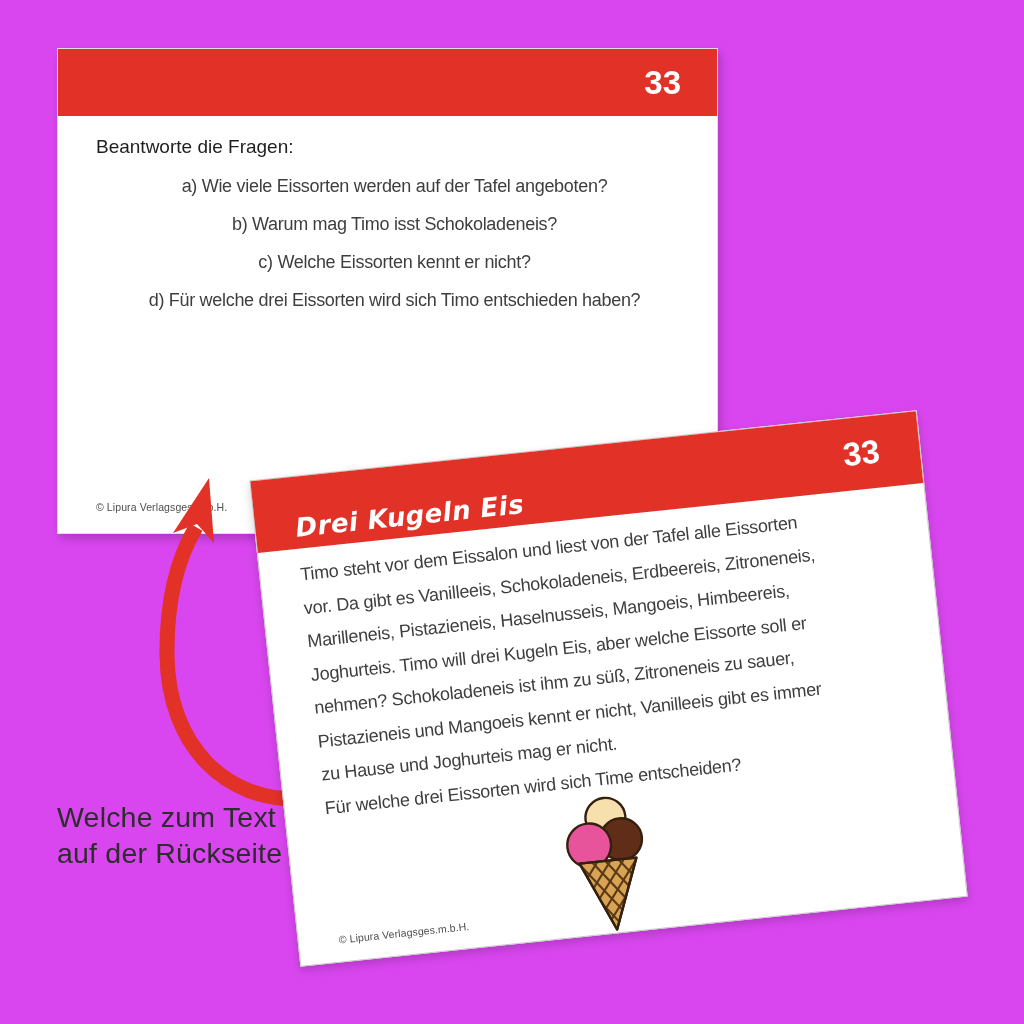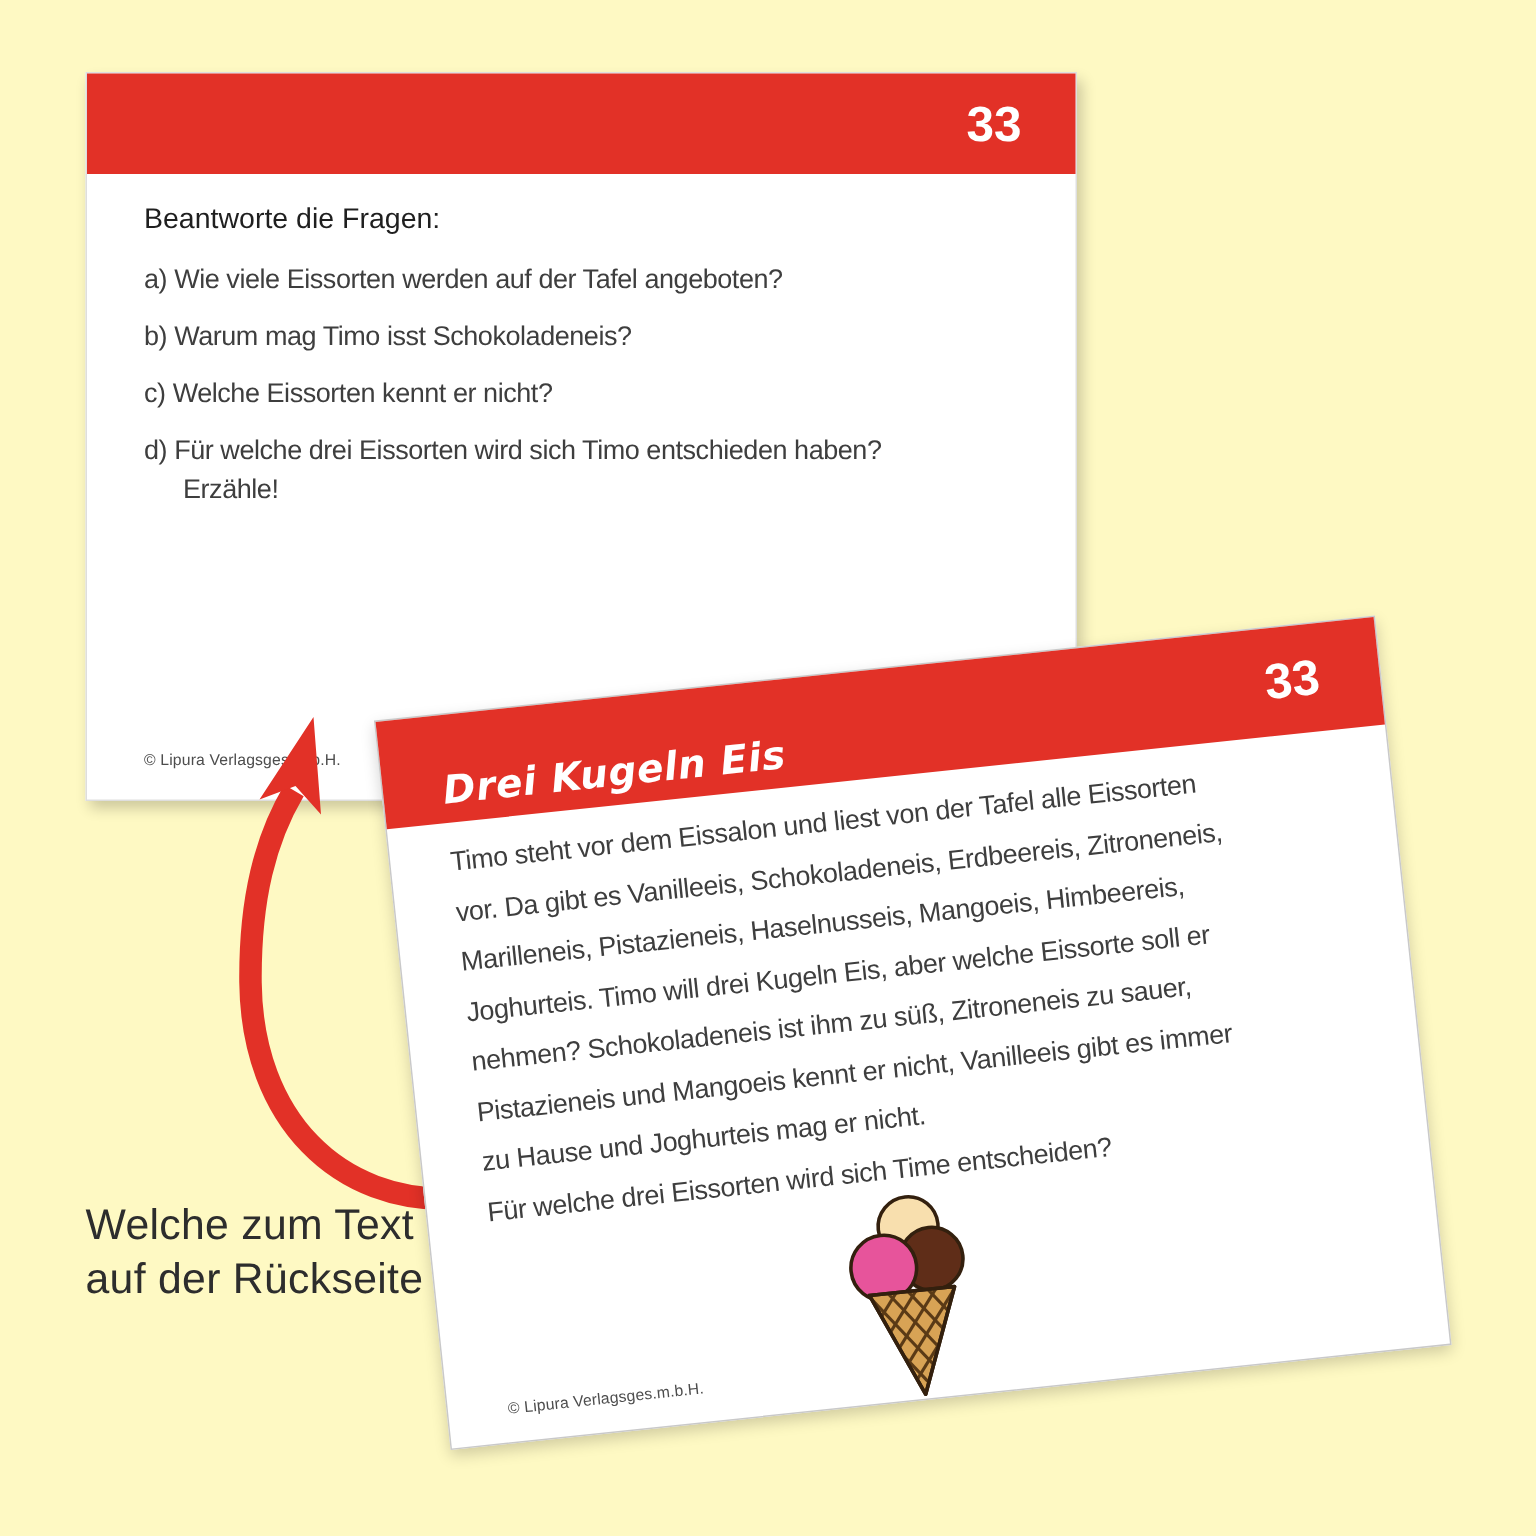--- a/index.html
+++ b/index.html
@@ -1,16 +1,16 @@
 <!DOCTYPE html>
 <html><head>
 <meta charset="utf-8">
 <style>
   html,body{margin:0;padding:0;background:#ffffff;}
-  .stage{position:relative;width:1024px;height:1024px;background:#fef9c3;overflow:hidden;
+  .stage{position:relative;width:1024px;height:1024px;background:#d946ef;overflow:hidden;
          font-family:"Liberation Sans",sans-serif;}
 
   
   .card{position:absolute;background:#ffffff;border:1px solid #dedede;box-sizing:border-box;}
   .card-back{left:57px;top:48px;width:661px;height:486px;z-index:1;
              box-shadow:3px 5px 9px rgba(0,0,0,0.20);}
   .card-front{left:273px;top:444px;width:671px;height:489px;z-index:3;
               transform:rotate(-6deg);border:1px solid #c9c9c9;
               box-shadow:0 4px 10px rgba(0,0,0,0.18);}
 
@@ -24,21 +24,21 @@
   .num-front{right:40px;top:17px;}
 
   .front-title{position:absolute;left:40px;bottom:6px;color:#ffffff;
                font-style:italic;font-weight:bold;font-size:26px;letter-spacing:0.5px;
                font-family:"DejaVu Sans",sans-serif;}
 
   
   .back-body{position:absolute;left:38px;top:87px;right:24px;color:#3e3e3e;}
   .back-heading{font-weight:normal;font-size:19px;color:#1f1f1f;margin:0 0 18px 0;}
   .question{font-size:18px;letter-spacing:-0.3px;line-height:21px;margin:16px 0 17px 0;
-            white-space:nowrap;}
+            white-space:nowrap;text-align:center;}
   .question-cont{margin-top:-12px;padding-left:26px;}
 
   
   .front-body{position:absolute;left:40px;top:82px;right:26px;color:#3e3e3e;}
   .front-line{font-size:18px;letter-spacing:-0.3px;line-height:33.5px;white-space:nowrap;}
 
   .copyright{position:absolute;font-size:10.5px;color:#4d4d4d;letter-spacing:0.1px;}
   .cr-back{left:38px;bottom:20px;}
   .cr-front{left:40px;bottom:16px;}
 
@@ -61,21 +61,20 @@
   <div class="card card-back">
     <div class="band band-back" style="background-color: rgb(226, 49, 39);">
       <span class="card-number num-back">33</span>
     </div>
     <div class="back-body">
       <p class="back-heading">Beantworte die Fragen:</p>
       <div class="question">a) Wie viele Eissorten werden auf der Tafel angeboten?</div>
       <div class="question">b) Warum mag Timo isst Schokoladeneis?</div>
       <div class="question">c) Welche Eissorten kennt er nicht?</div>
       <div class="question">d) Für welche drei Eissorten wird sich Timo entschieden haben?</div>
-      <div class="question question-cont">Erzähle!</div>
     </div>
     <div class="copyright cr-back">© Lipura Verlagsges.m.b.H.</div>
   </div>
 
   <svg class="arrow-svg" viewBox="0 0 1024 1024">
     <path d="M 304 799 C 226 803 168 746 167 655 C 166.5 599 177 559 196 527" fill="none" stroke-width="15" stroke="#e23127"></path>
     <polygon points="209,478 214,543 197,524 173,533" fill="#e23127"></polygon>
   </svg>
 
   <div class="card card-front">

